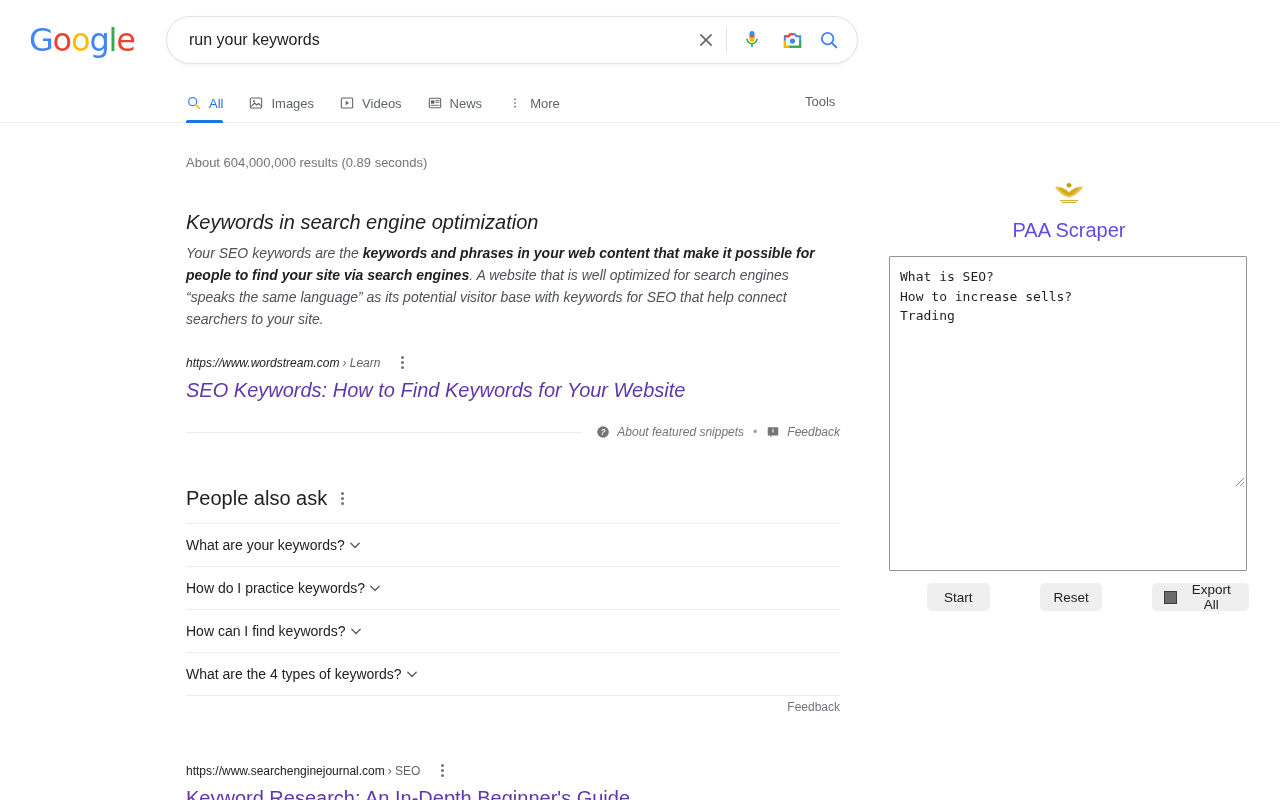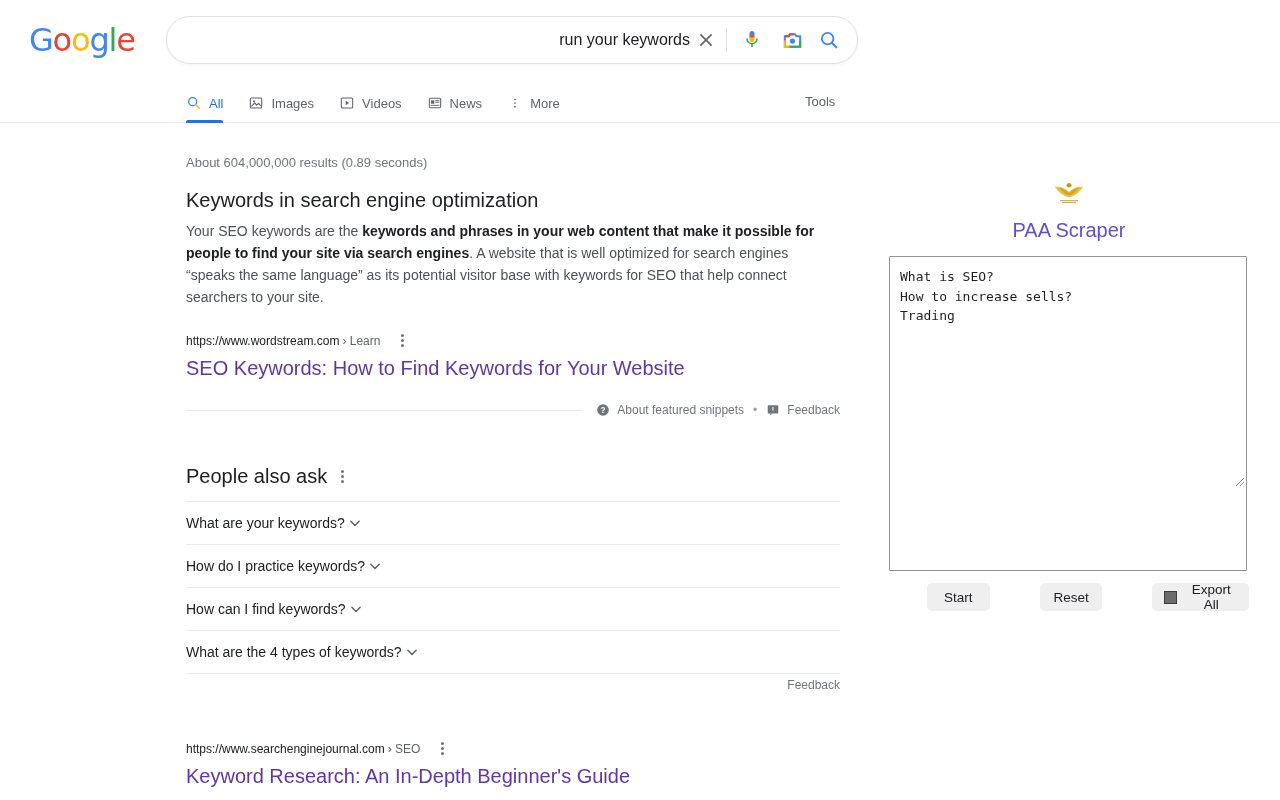--- a/index.html
+++ b/index.html
@@ -48,21 +48,20 @@
     box-shadow: 0 1px 3px rgba(32,33,36,.06);
   }
   #search-input {
     border: none; outline: none;
     flex: 1;
     margin-left: 20px;
     font-size: 16px;
     color: #202124;
     font-family: "Liberation Sans", sans-serif;
     background: transparent;
-    text-align: right;
   }
   .sb-icon {
     display: flex; align-items: center; justify-content: center;
     cursor: pointer;
   }
   #clear-icon {
     width: 28px; height: 28px;
     margin-right: 6px;
     color: #70757a;
     font-size: 20px;
@@ -127,21 +126,21 @@
     width: 654px;
   }
   #result-stats {
     margin-top: 32px;
     font-size: 13px;
     color: #70757a;
     line-height: 16px;
   }
 
   
-  #featured-snippet { margin-top: 16px; }
+  #featured-snippet { margin-top: 38px; font-style: italic; }
   #fs-title {
     font-size: 20px;
     line-height: 26px;
     color: #202124;
     font-weight: 400;
     margin: 0 0 7px 0;
   }
   #fs-body {
     font-size: 14px;
     line-height: 22px;

